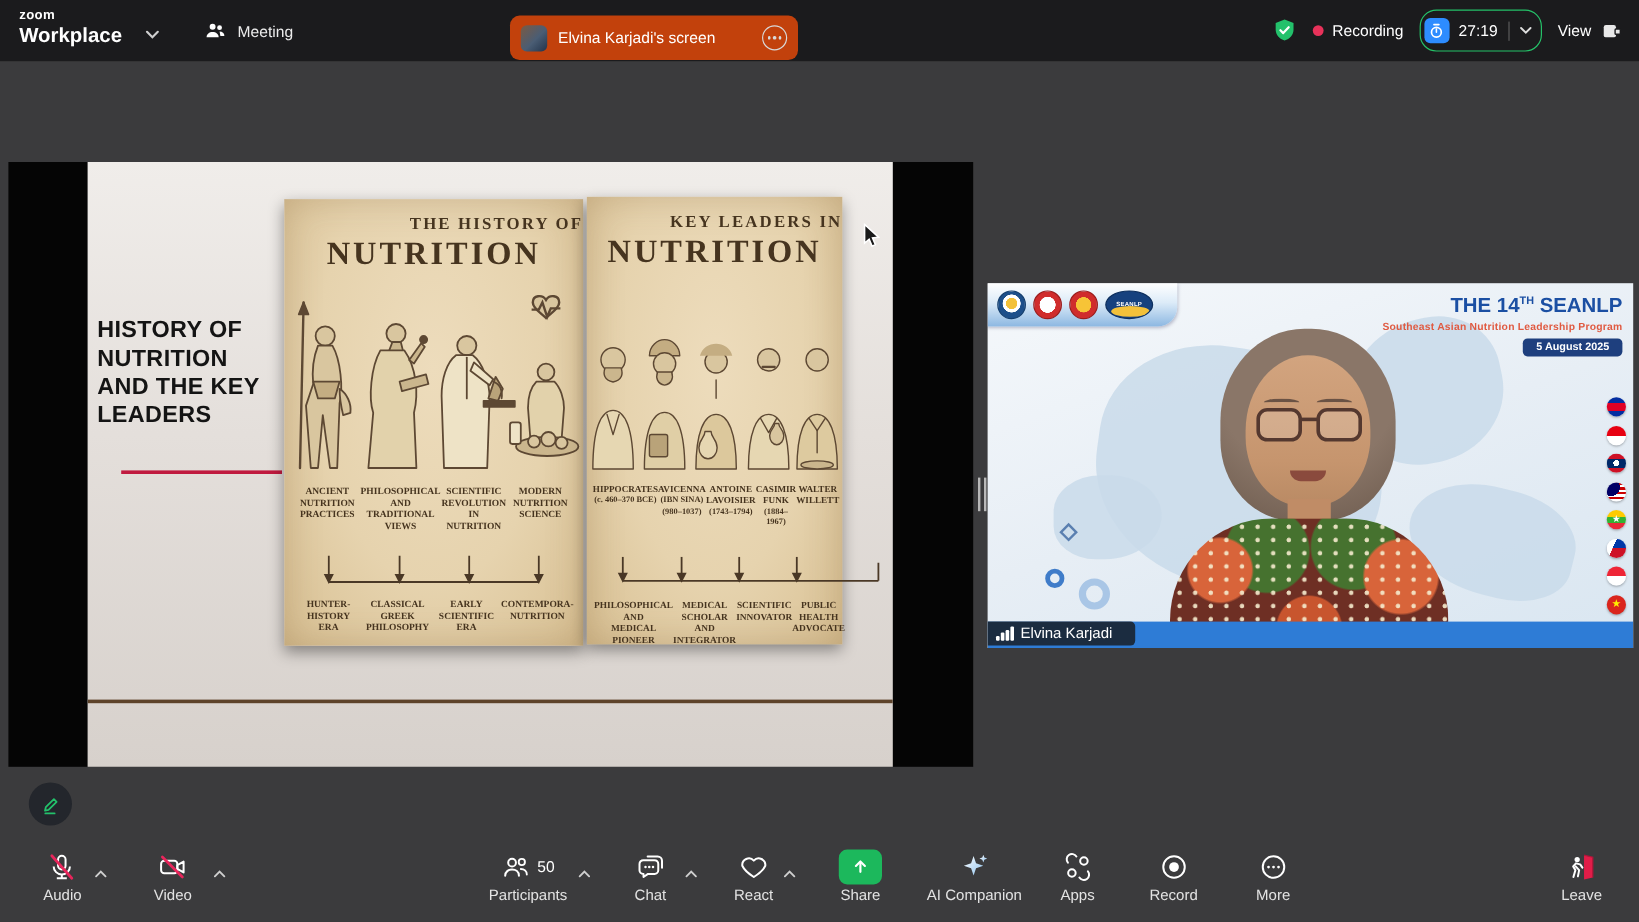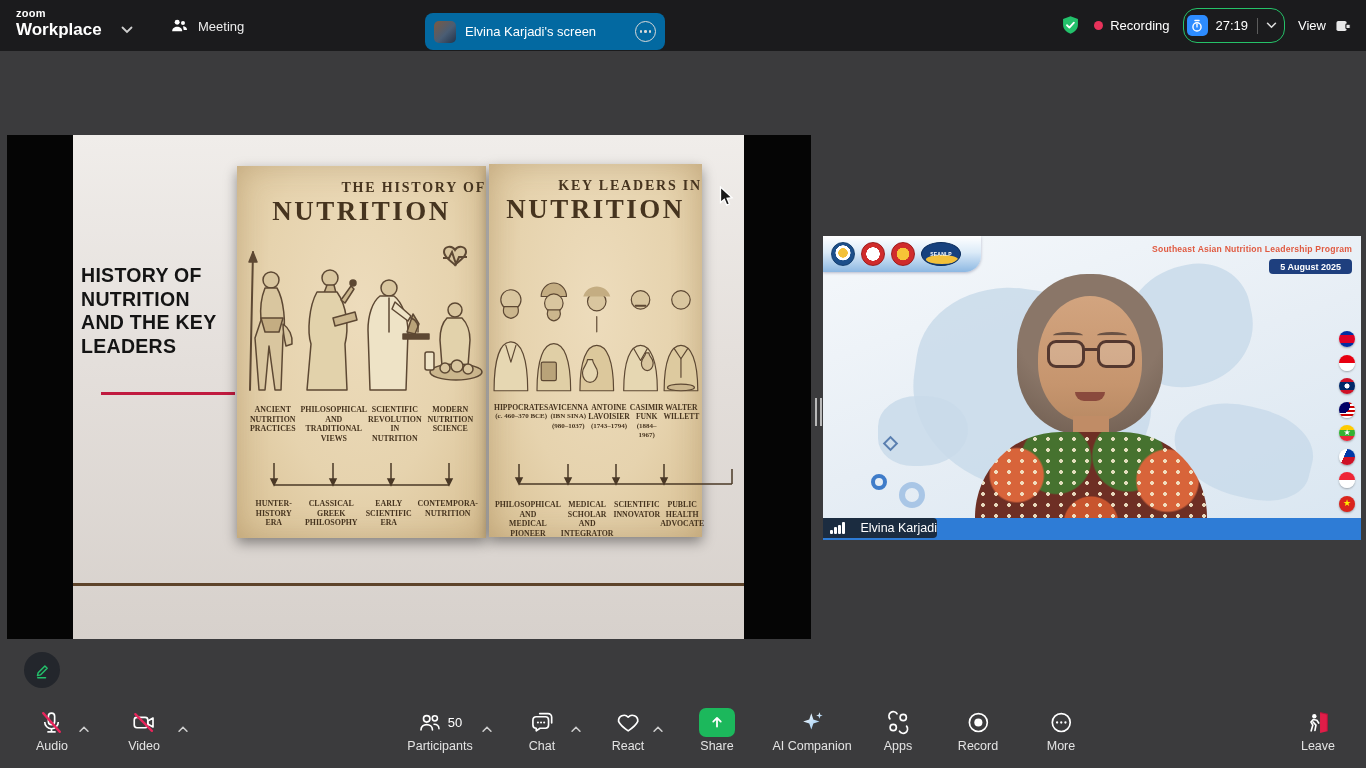--- a/index.html
+++ b/index.html
@@ -7,21 +7,21 @@
   body { background:#3b3b3d; font-family:"Liberation Sans", sans-serif; position:relative; color:#fff; }
 
   
   .topbar { position:absolute; left:0; top:0; width:1366px; height:51px; background:#1b1b1d; }
   .logo { position:absolute; left:16px; top:8px; line-height:1; cursor:default; }
   .logo .l1 { display:block; font-size:11px; font-weight:700; letter-spacing:.3px; }
   .logo .l2 { display:block; font-size:17px; font-weight:600; margin-top:2px; }
   .logo-chevron { position:absolute; left:121px; top:20px; }
   .meeting-tab { position:absolute; left:170px; top:12px; display:flex; align-items:center; gap:9px; height:28px; }
   .meeting-tab span { font-size:13px; color:#ececec; }
-  .screen-tab { position:absolute; left:425px; top:13px; width:240px; height:37px; background:#0369a1; border-radius:8px; display:flex; align-items:center; padding:0 9px; }
+  .screen-tab { position:absolute; left:425px; top:13px; width:240px; height:37px; background:#c2410c; border-radius:8px; display:flex; align-items:center; padding:0 9px; }
   .tab-avatar { width:22px; height:22px; border-radius:5px; background:linear-gradient(135deg,#7b5a42 0%,#4a5d74 55%,#22334a 100%); flex:0 0 auto; }
   .screen-tab .tab-label { font-size:13px; color:#fff; margin-left:9px; flex:1; white-space:nowrap; overflow:hidden; }
   .tab-more { width:21px; height:21px; border:1.6px solid #d9d9d9; border-radius:50%; display:flex; align-items:center; justify-content:center; gap:2px; flex:0 0 auto; }
   .tab-more i { width:2.5px; height:2.5px; border-radius:50%; background:#d9d9d9; }
   .top-right { position:absolute; right:14px; top:0; height:51px; display:flex; align-items:center; gap:13px; }
   .rec { display:flex; align-items:center; gap:7px; }
   .rec-dot { width:9px; height:9px; border-radius:50%; background:#e8325a; }
   .rec span { font-size:13px; }
   .timer-pill { height:35px; border:1.5px solid #25c168; border-radius:14px; display:flex; align-items:center; padding:0 7px 0 3px; }
   .timer-badge { width:21px; height:21px; border-radius:5px; background:#2d8cff; display:flex; align-items:center; justify-content:center; }
@@ -138,21 +138,21 @@
               radial-gradient(circle 3px at 8px 7px, rgba(245,235,205,.9) 0 1.6px, transparent 2.2px),
               radial-gradient(circle at 18% 40%, #d8643a 0 13%, transparent 14%),
               radial-gradient(circle at 83% 45%, #d8643a 0 15%, transparent 16%),
               radial-gradient(circle at 50% 85%, #c8552e 0 18%, transparent 19%),
               radial-gradient(circle at 35% 25%, #46722f 0 20%, transparent 21%),
               radial-gradient(circle at 66% 22%, #46722f 0 20%, transparent 21%),
               #6e2f24;
             background-size:13px 11px, 100% 100%, 100% 100%, 100% 100%, 100% 100%, 100% 100%, 100% 100%; }
   .video-bluebar { position:absolute; left:0; bottom:0; width:100%; height:22px; background:#2e7cd6; }
   .name-tag { position:absolute; left:0; bottom:2px; height:20px; background:rgba(22,22,22,.78);
-              border-radius:0 4px 4px 0; display:flex; align-items:center; gap:16px; padding:0 0 0 7px; }
+              border-radius:0 4px 4px 0; display:flex; align-items:center; gap:6px; padding:0 19px 0 7px; }
   .name-tag span { font-size:12.5px; color:#fff; }
   .audio-bars { display:flex; align-items:flex-end; gap:1.5px; height:12px; }
   .audio-bars i { width:2.5px; background:#fff; border-radius:1px; }
   .audio-bars i:nth-child(1){height:4px;} .audio-bars i:nth-child(2){height:7px;}
   .audio-bars i:nth-child(3){height:9.5px;} .audio-bars i:nth-child(4){height:12px;}
 
   
   .annotate-btn { position:absolute; left:24px; top:652px; width:36px; height:36px; border-radius:50%;
                   background:#23262c; display:flex; align-items:center; justify-content:center; }
 
@@ -424,20 +424,21 @@
   <div class="logo-strip">
     <div class="lg lg1"></div>
     <div class="lg lg2"></div>
     <div class="lg lg3"></div>
     <div class="lg lg4">
         <span>SEANLP</span>
       </div>
   </div>
 
   <div class="banner">
+    <div class="bs"><span>THE 14</span><sup>TH</sup><span> SEANLP</span></div>
     <div class="bp">Southeast Asian Nutrition Leadership Program</div>
     <div class="bd">5 August 2025</div>
   </div>
 
   <div class="flags">
     <div class="flag f-kh"></div>
     <div class="flag f-id"></div>
     <div class="flag f-la"></div>
     <div class="flag f-my"></div>
     <div class="flag f-mm"></div>

